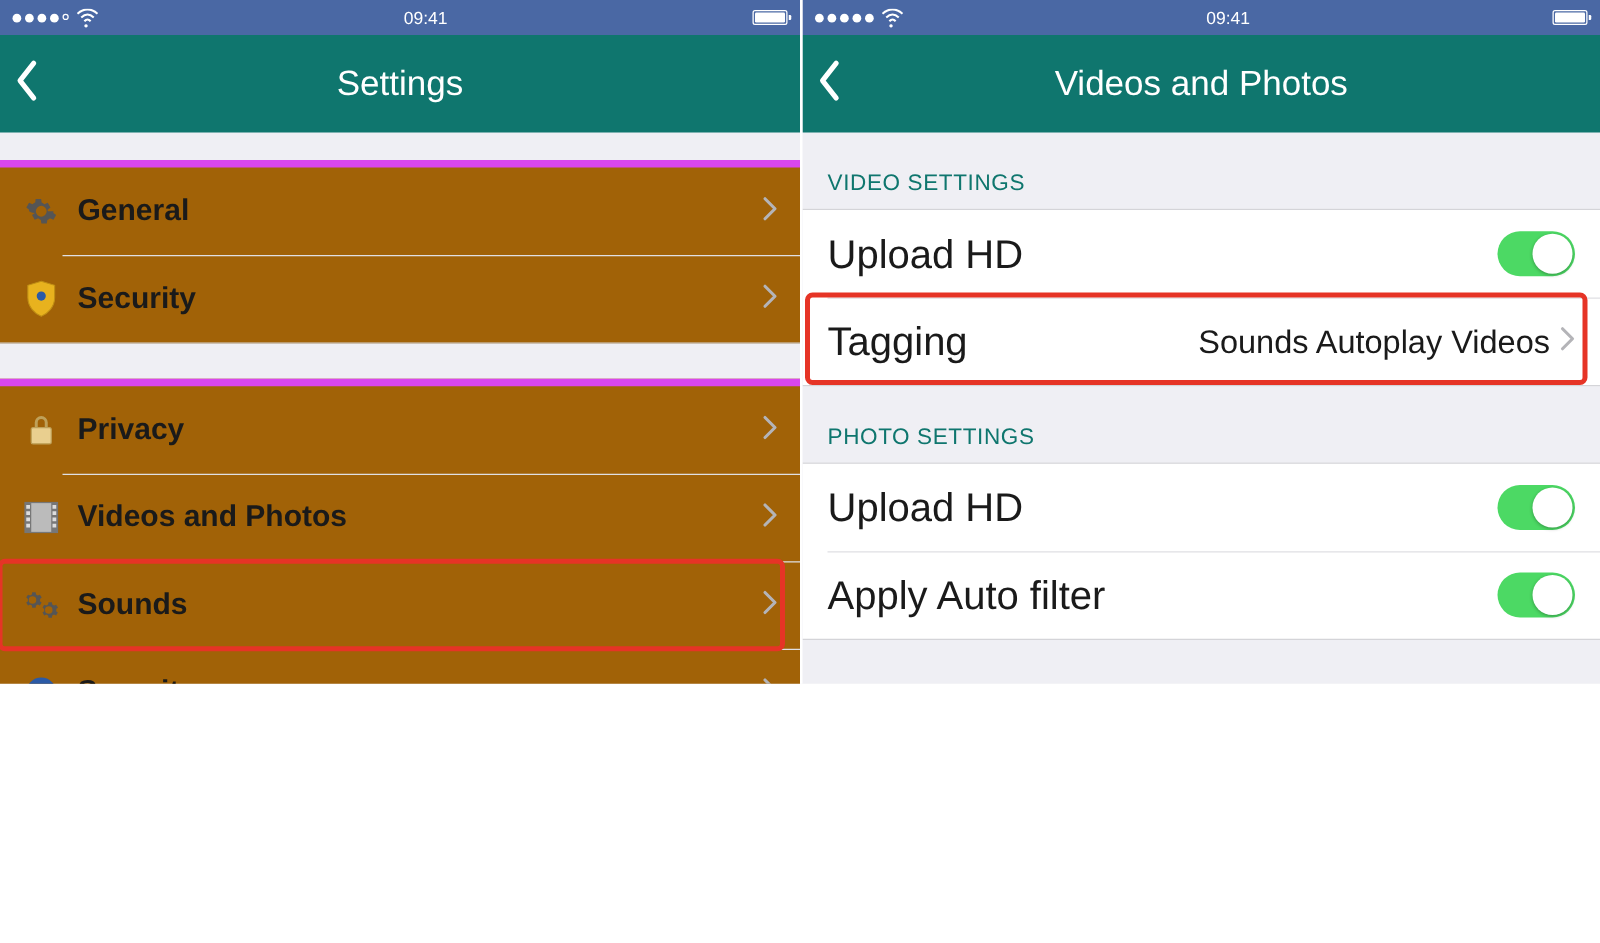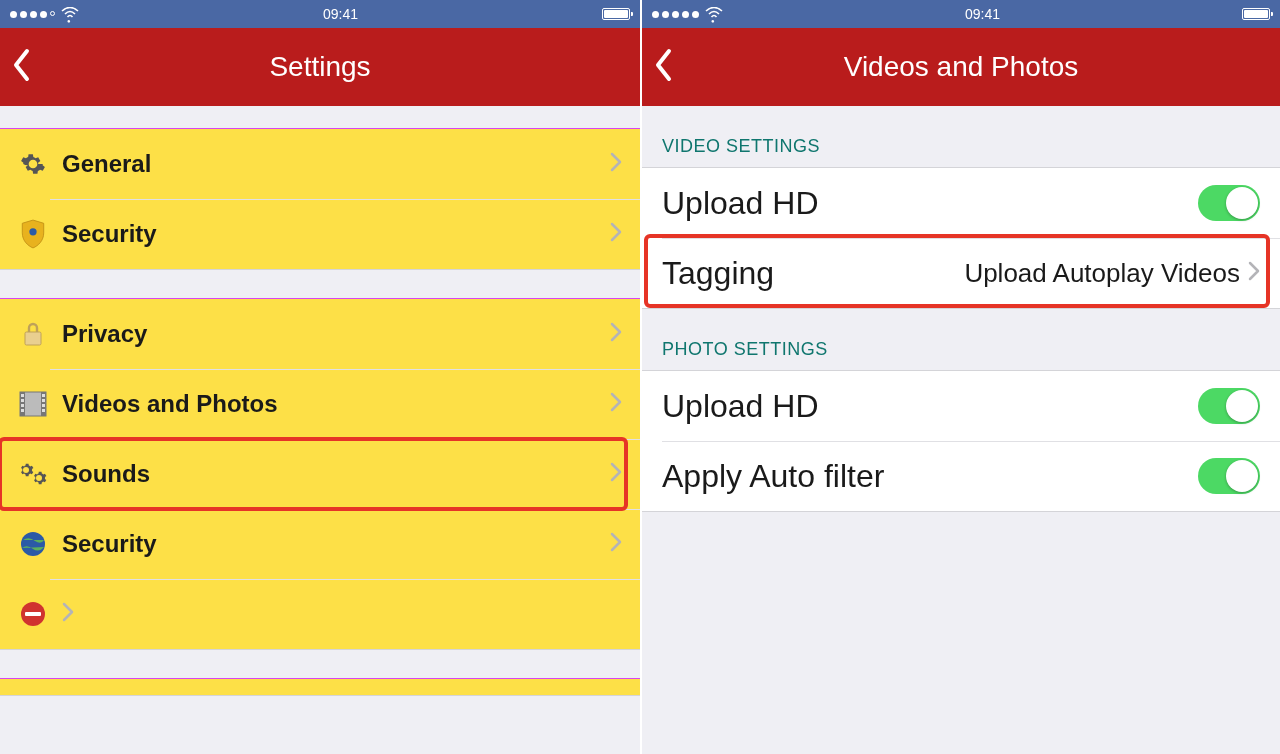--- a/index.html
+++ b/index.html
@@ -1,41 +1,41 @@
 <!DOCTYPE html>
 <html><head>
 <meta charset="utf-8">
 <style>
   * { box-sizing: border-box; margin: 0; padding: 0; }
   html, body { width: 1280px; height: 754px; font-family: -apple-system, "Helvetica Neue", Arial, sans-serif; background:#fff; }
   .wrap { display:flex; width:1280px; height:754px; }
-  .phone { width:640px; height:754px; background:#efeff4; position:relative; overflow:hidden; }
+  .phone { width:640px; height:547px; background:#efeff4; position:relative; overflow:hidden; }
   .phone + .phone { border-left:2px solid #fff; }
 
   
   .statusbar { height:28px; background:#4a68a4; color:#fff; display:flex; align-items:center; justify-content:space-between; padding:0 10px; font-size:14px; font-weight:500; }
   .sb-left, .sb-right { display:flex; align-items:center; gap:6px; }
   .dots { display:flex; gap:3px; }
   .dot { width:7px; height:7px; border-radius:50%; background:#fff; }
   .dot.hollow { background:transparent; border:1px solid #fff; width:5px; height:5px;}
   .wifi { position:relative; width:18px; height:14px; }
   .wifi::before { content:"\25CF"; position:absolute; bottom:-3px; left:6px; font-size:6px; color:#fff;}
   .wifi svg { position:absolute; top:0; left:0; }
   .battery { width:28px; height:12px; border:1.5px solid #fff; border-radius:2px; position:relative; }
   .battery::after { content:""; position:absolute; right:-4px; top:3px; width:2px; height:4px; background:#fff; border-radius:0 1px 1px 0;}
   .battery .fill { position:absolute; left:1px; top:1px; bottom:1px; right:1px; background:#fff; border-radius:1px;}
 
   
-  .navbar { height:78px; background:#b91c1c; color:#fff; display:flex; align-items:center; justify-content:center; position:relative; }
+  .navbar { height:78px; background:#0f766e; color:#fff; display:flex; align-items:center; justify-content:center; position:relative; }
   .navtitle { font-size:28px; font-weight:500; }
   .back { position:absolute; left:12px; top:50%; transform:translateY(-50%); color:#fff; }
   .back svg { width:20px; height:34px; }
 
   
-  .group { margin-top:28px; background:#fde047; border-top:1px solid #d946ef; border-bottom:1px solid #d4d4d8; }
+  .group { margin-top:28px; background:#a16207; border-top:6px solid #d946ef; border-bottom:1px solid #d4d4d8; }
   .group.first { margin-top:22px; }
   .row { display:flex; align-items:center; height:70px; padding:0 18px; position:relative; }
   .row + .row::before { content:""; position:absolute; left:50px; right:0; top:0; height:1px; background:#e0e0e4; }
   .row .label { font-size:24px; font-weight:700; color:#1a1a1a; flex:1; }
   .row .icon { width:30px; height:30px; margin-right:14px; display:flex; align-items:center; justify-content:center; }
   .chevron { color:#b4b4b8; }
   .chevron svg { width:12px; height:20px; }
 
   .highlight { position:absolute; border:4px solid #e63426; border-radius:6px; pointer-events:none; }
 
@@ -240,21 +240,21 @@
     </div>
 
     <div class="sect-header">VIDEO SETTINGS</div>
     <div class="plain-group" style="position:relative;">
       <div class="prow">
         <span class="plabel">Upload HD</span>
         <span class="toggle"></span>
       </div>
       <div class="prow">
         <span class="plabel">Tagging</span>
-        <span class="pvalue">Upload Autoplay Videos</span>
+        <span class="pvalue">Sounds Autoplay Videos</span>
         <span class="chevron"><svg viewBox="0 0 12 20">
               <polyline points="2,2 10,10 2,18" stroke="#b4b4b8" stroke-width="2.5" fill="none" stroke-linecap="round" stroke-linejoin="round"></polyline>
             </svg></span>
       </div>
       <div class="highlight" style="left:2px; right:10px; top:66px; height:74px;"></div>
     </div>
 
     <div class="sect-header">PHOTO SETTINGS</div>
     <div class="plain-group">
       <div class="prow">

